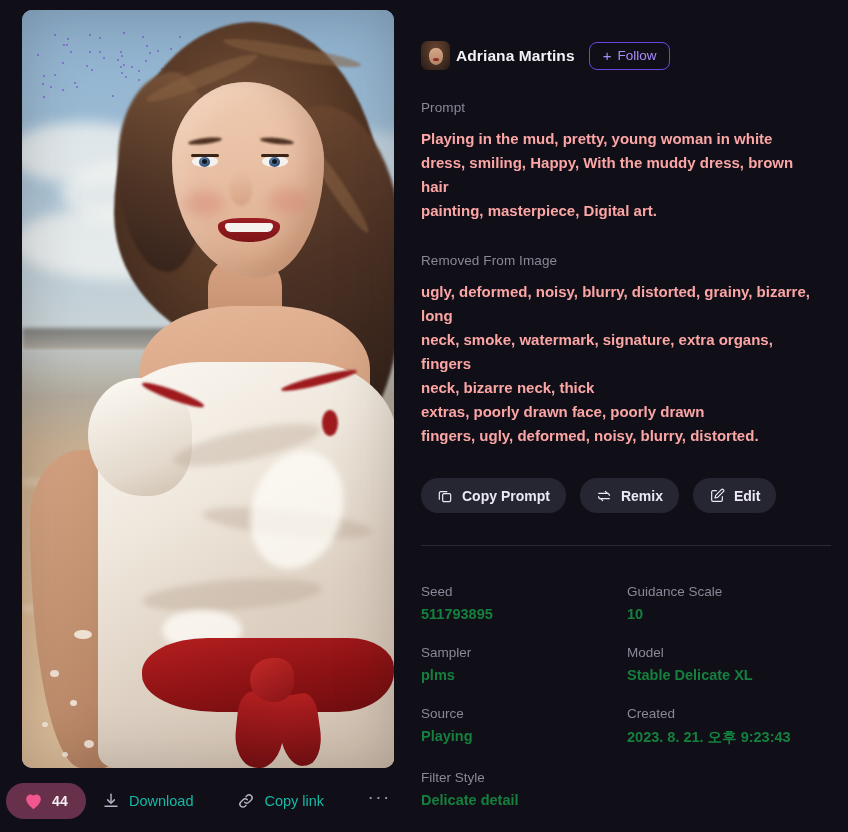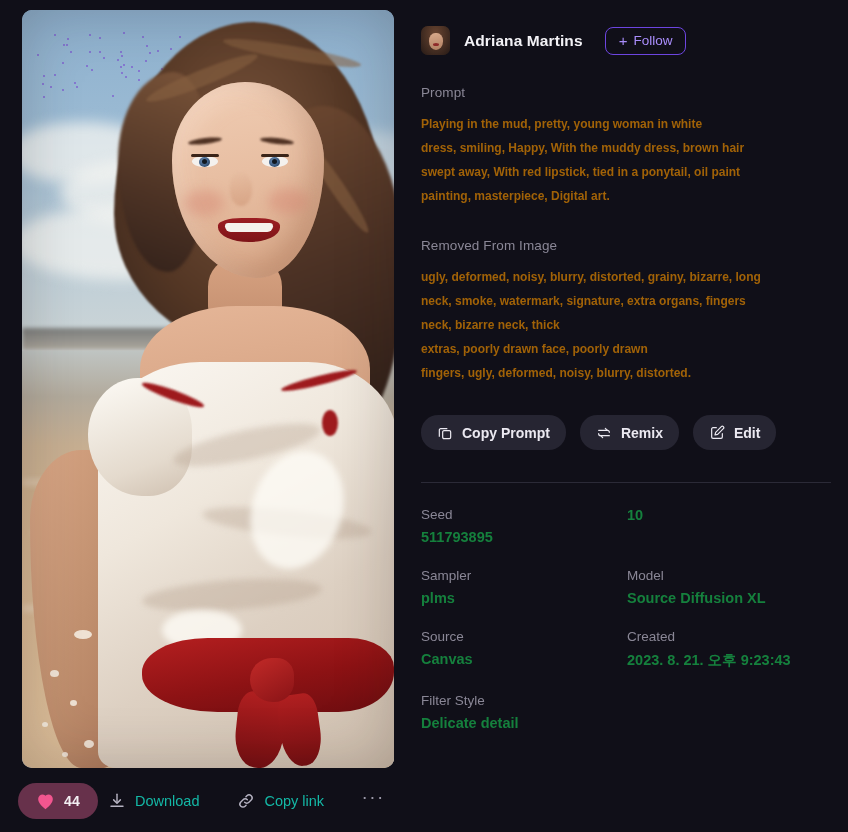--- a/index.html
+++ b/index.html
@@ -309,25 +309,25 @@
   .img-vignette {
     position: absolute;
     inset: 0;
     box-shadow: inset 0 0 60px rgba(30,20,14,0.22);
     pointer-events: none;
   }
 
   
   .bottom-bar {
     position: absolute;
-    left: 18px;
+    left: 6px;
     top: 783px;
     display: flex;
     align-items: center;
-    gap: 0;
+    gap: 6px;
   }
 
   .like-pill {
     display: flex;
     align-items: center;
     gap: 9px;
     height: 36px;
     padding: 0 18px;
     border-radius: 18px;
     background: #67314b;
@@ -371,22 +371,22 @@
   .detail-col {
     position: absolute;
     left: 421px;
     top: 10px;
     width: 410px;
   }
 
   .author-row {
     display: flex;
     align-items: center;
-    gap: 14px;
-    margin-top: 16px;
+    gap: 6px;
+    margin-top: 31px;
   }
   .avatar {
     width: 29px; height: 29px;
     border-radius: 7px;
     overflow: hidden;
     position: relative;
     background: #2a1d1a;
     flex: 0 0 auto;
   }
   .av-hair {
@@ -432,23 +432,23 @@
   .follow-plus { font-size: 15px; line-height: 1; margin-top: -1px; }
 
   .section { margin-top: 30px; }
   .section-label {
     font-size: 13.5px;
     color: #8a8796;
     margin-bottom: 12px;
     letter-spacing: .1px;
   }
   .section-body {
-    font-size: 12px;
+    font-size: 15px;
     font-weight: bold;
-    color: #a16207;
+    color: #fca5a5;
     line-height: 24px;
     max-width: 400px;
   }
   .section-body .ln { display: block; }
 
   .btn-row {
     display: flex;
     gap: 14px;
     margin-top: 30px;
   }
@@ -471,21 +471,21 @@
   .divider {
     height: 1px;
     background: #2b2a37;
     margin-top: 32px;
   }
 
   .meta-grid {
     display: grid;
     grid-template-columns: 206px 1fr;
     row-gap: 23px;
-    margin-top: 24px;
+    margin-top: 38px;
   }
   .meta-label {
     font-size: 13.5px;
     color: #8a8796;
     margin-bottom: 7px;
   }
   .meta-value {
     font-size: 14.5px;
     font-weight: bold;
     color: #15803d;
@@ -670,21 +670,20 @@
         <span class="follow-plus">+</span>
         <span>Follow</span>
       </button>
     </div>
 
     <div class="section">
       <div class="section-label">Prompt</div>
       <div class="section-body">
         <span class="ln">Playing in the mud, pretty, young woman in white</span>
         <span class="ln">dress, smiling, Happy, With the muddy dress, brown hair</span>
-        <span class="ln">swept away, With red lipstick, tied in a ponytail, oil paint</span>
         <span class="ln">painting, masterpiece, Digital art.</span>
       </div>
     </div>
 
     <div class="section">
       <div class="section-label">Removed From Image</div>
       <div class="section-body">
         <span class="ln">ugly, deformed, noisy, blurry, distorted, grainy, bizarre, long</span>
         <span class="ln">neck, smoke, watermark, signature, extra organs, fingers</span>
         <span class="ln">neck, bizarre neck, thick</span>
@@ -729,33 +728,34 @@
     </div>
 
     <div class="divider"></div>
 
     <div class="meta-grid">
       <div>
         <div class="meta-label">Seed</div>
         <div class="meta-value">511793895</div>
       </div>
       <div>
+        <div class="meta-label">Guidance Scale</div>
         <div class="meta-value">10</div>
       </div>
       <div>
         <div class="meta-label">Sampler</div>
         <div class="meta-value">plms</div>
       </div>
       <div>
         <div class="meta-label">Model</div>
-        <div class="meta-value">Source Diffusion XL</div>
+        <div class="meta-value">Stable Delicate XL</div>
       </div>
       <div>
         <div class="meta-label">Source</div>
-        <div class="meta-value">Canvas</div>
+        <div class="meta-value">Playing</div>
       </div>
       <div>
         <div class="meta-label">Created</div>
         <div class="meta-value">2023. 8. 21. 오후 9:23:43</div>
       </div>
       <div>
         <div class="meta-label">Filter Style</div>
         <div class="meta-value">Delicate detail</div>
       </div>
       <div></div>

